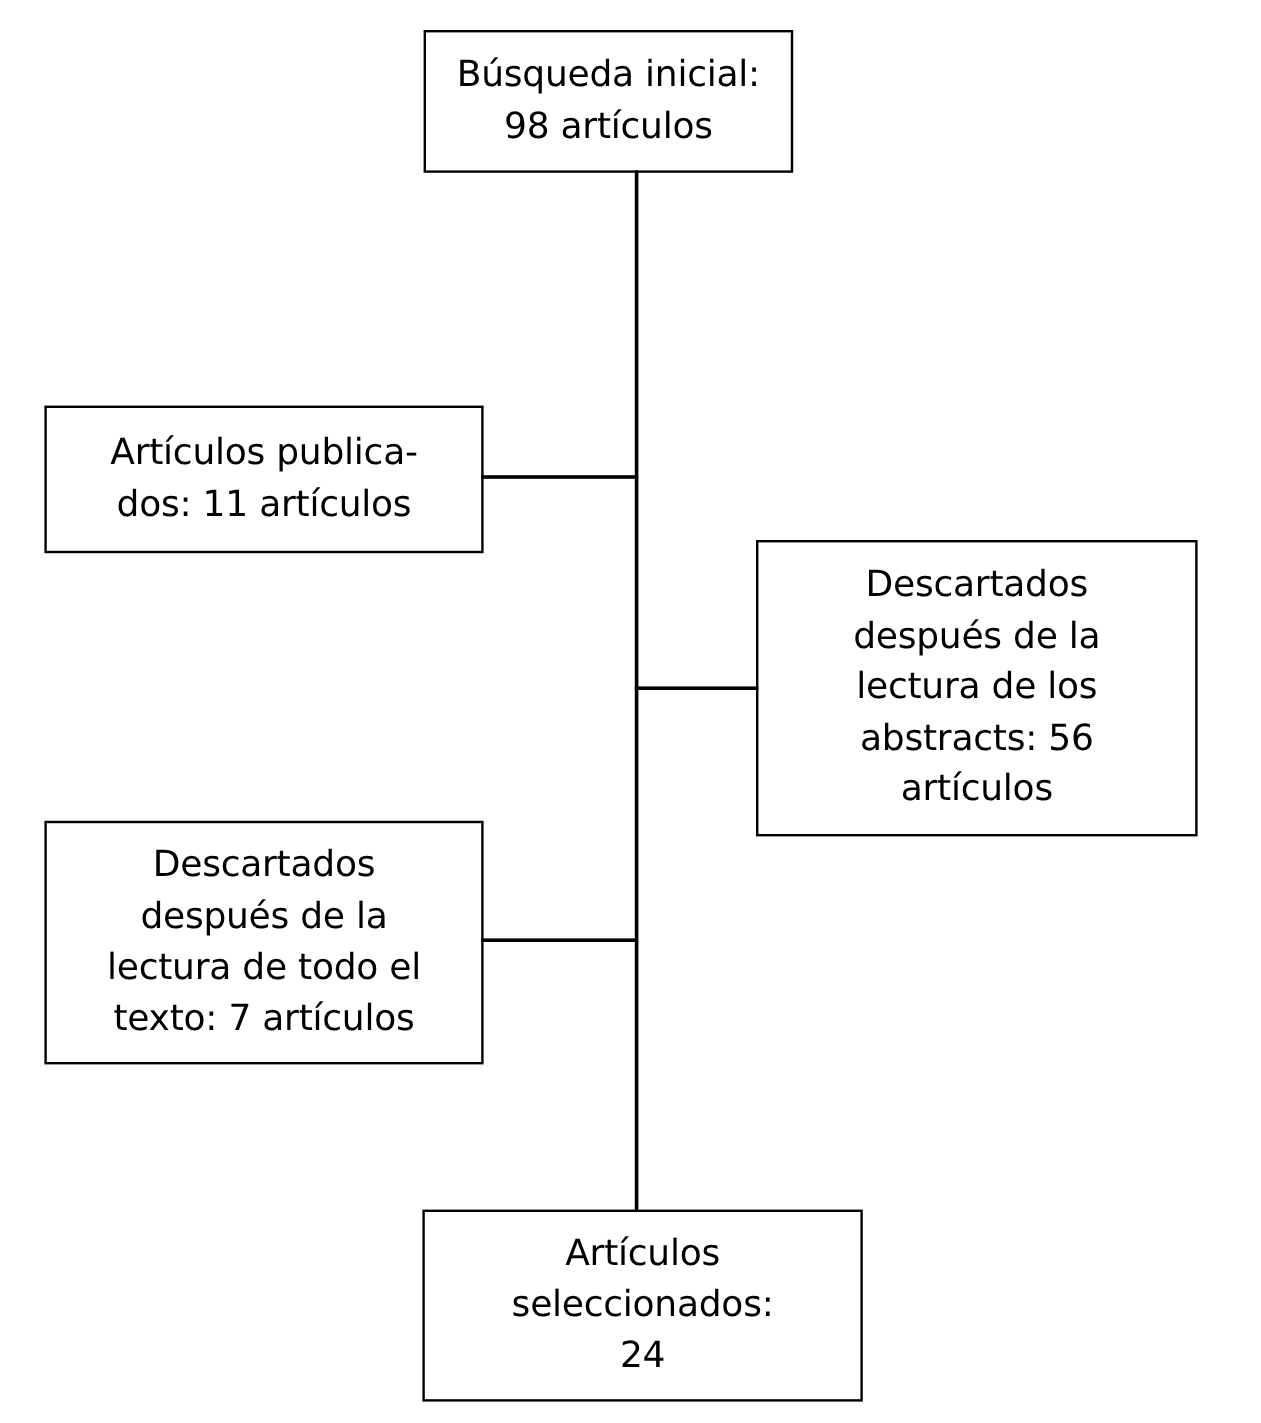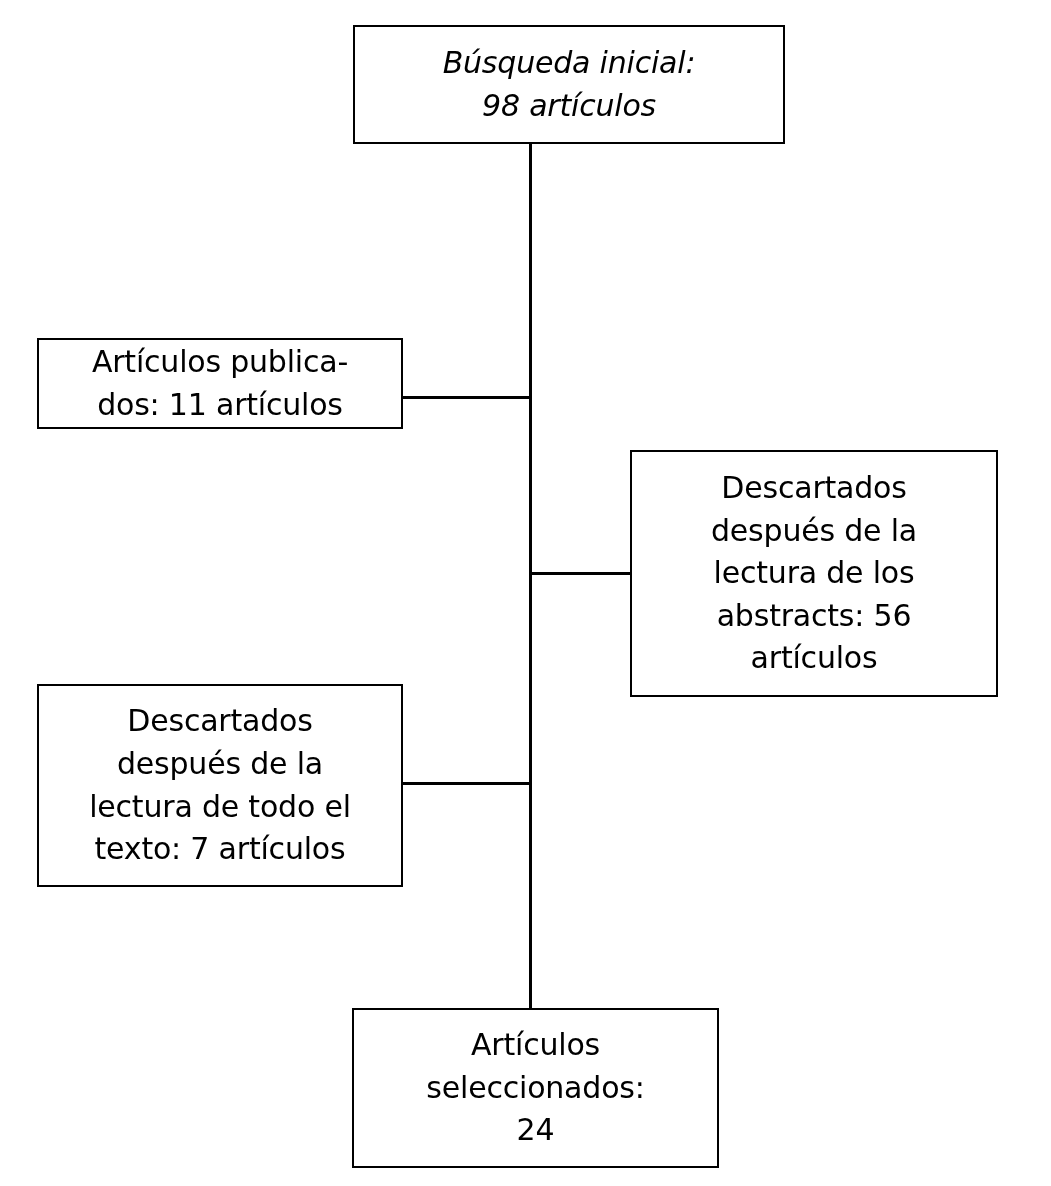--- a/index.html
+++ b/index.html
@@ -34,24 +34,24 @@
   }
   .connector {
     position: absolute;
     background: #000000;
   }
   .connector.v { width: 3px; }
   .connector.h { height: 3px; }
 
   
   #node-initial-search {
-    left: 353px; top: 25px; width: 432px; height: 119px; font-style: italic;
+    left: 353px; top: 25px; width: 308px; height: 119px;
   }
   #node-published {
-    left: 37px; top: 338px; width: 366px; height: 91px;
+    left: 37px; top: 338px; width: 366px; height: 123px;
   }
   #node-discarded-abstracts {
     left: 630px; top: 450px; width: 368px; height: 247px;
   }
   #node-discarded-fulltext {
     left: 37px; top: 684px; width: 366px; height: 203px;
   }
   #node-selected {
     left: 352px; top: 1008px; width: 367px; height: 160px;
   }

